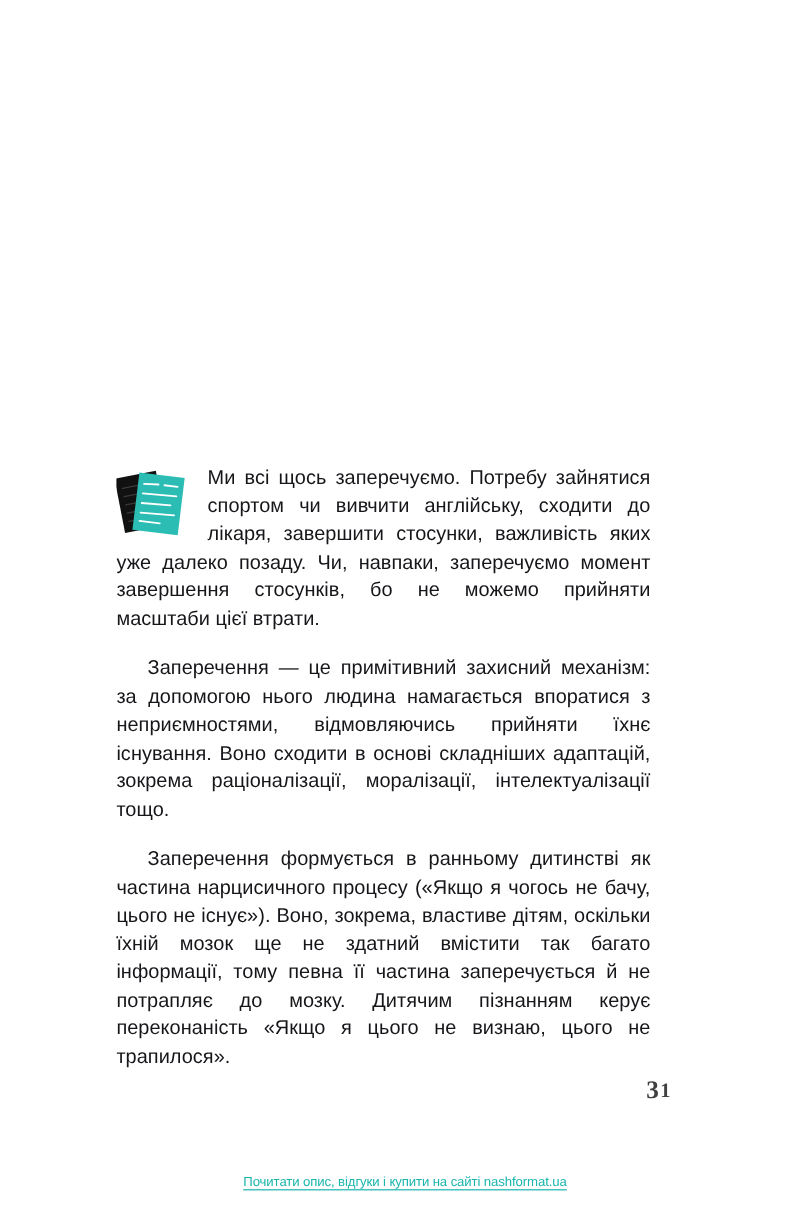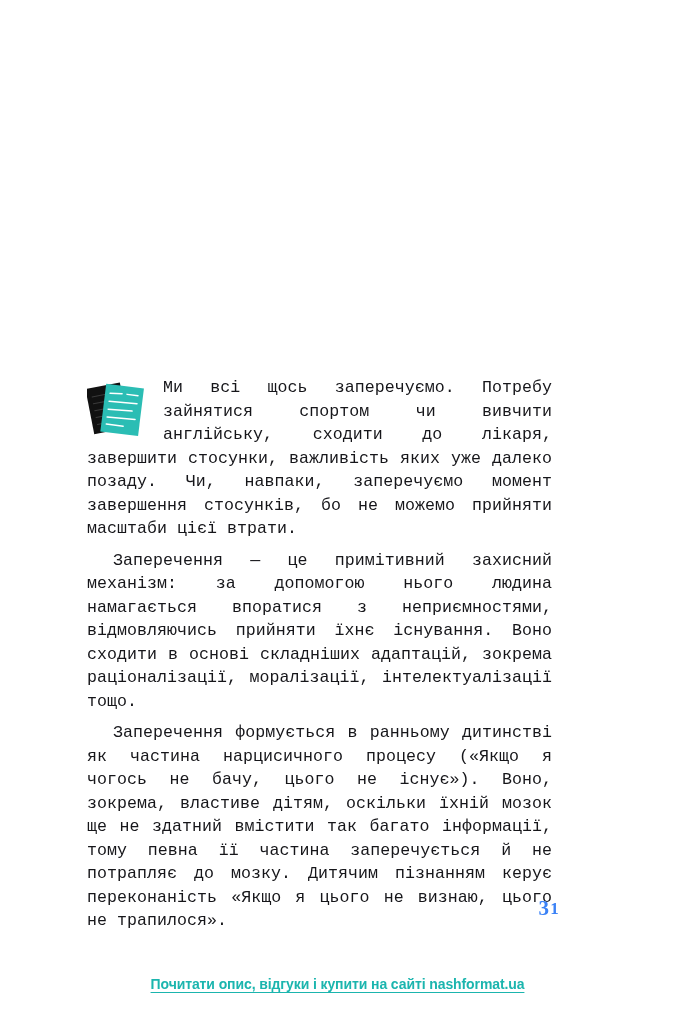--- a/index.html
+++ b/index.html
@@ -28,26 +28,26 @@
 
   
   .text-column {
     position: absolute;
     left: 79px;
     top: 368px;
     width: 481px;
   }
 
   .body-par {
-    font-family: Liberation Mono, monospace;
+    font-family: Liberation Sans, sans-serif;
     font-size: 16.6px;
     line-height: 23.5px;
     text-align: justify;
     text-justify: inter-word;
-    margin: 8px;
+    margin: 18px;
     color: #16161a;
     -webkit-hyphens: none;
     hyphens: none;
     letter-spacing: 0.04px;
   }
 
   .body-par + .body-par {
     text-indent: 26px;
   }
 
@@ -70,40 +70,40 @@
   .folio {
     position: absolute;
     left: 0;
     top: 896px;
     width: 560px;
     text-align: right;
     font-family: "Liberation Serif", "DejaVu Serif", serif;
     font-size: 21px;
     font-weight: bold;
     letter-spacing: 1.2px;
-    color: #3b82f6;
+    color: #404040;
   }
   .folio .f-small {
     font-size: 17px;
     position: relative;
     top: -1px;
   }
 
   
   .footer-link-wrap {
     position: absolute;
     left: 0;
     top: 975px;
     width: 675px;
     text-align: center;
   }
   .footer-link {
     font-family: "Liberation Sans", "DejaVu Sans", sans-serif;
-    font-size: 14px;
-    font-weight: bold;
+    font-size: 11px;
+    font-weight: normal;
     color: #1bb5ae;
     text-decoration: underline;
     text-underline-offset: 2.5px;
     letter-spacing: -0.1px;
     cursor: pointer;
     display: inline-block;
   }
 </style>
 </head>
 <body>

